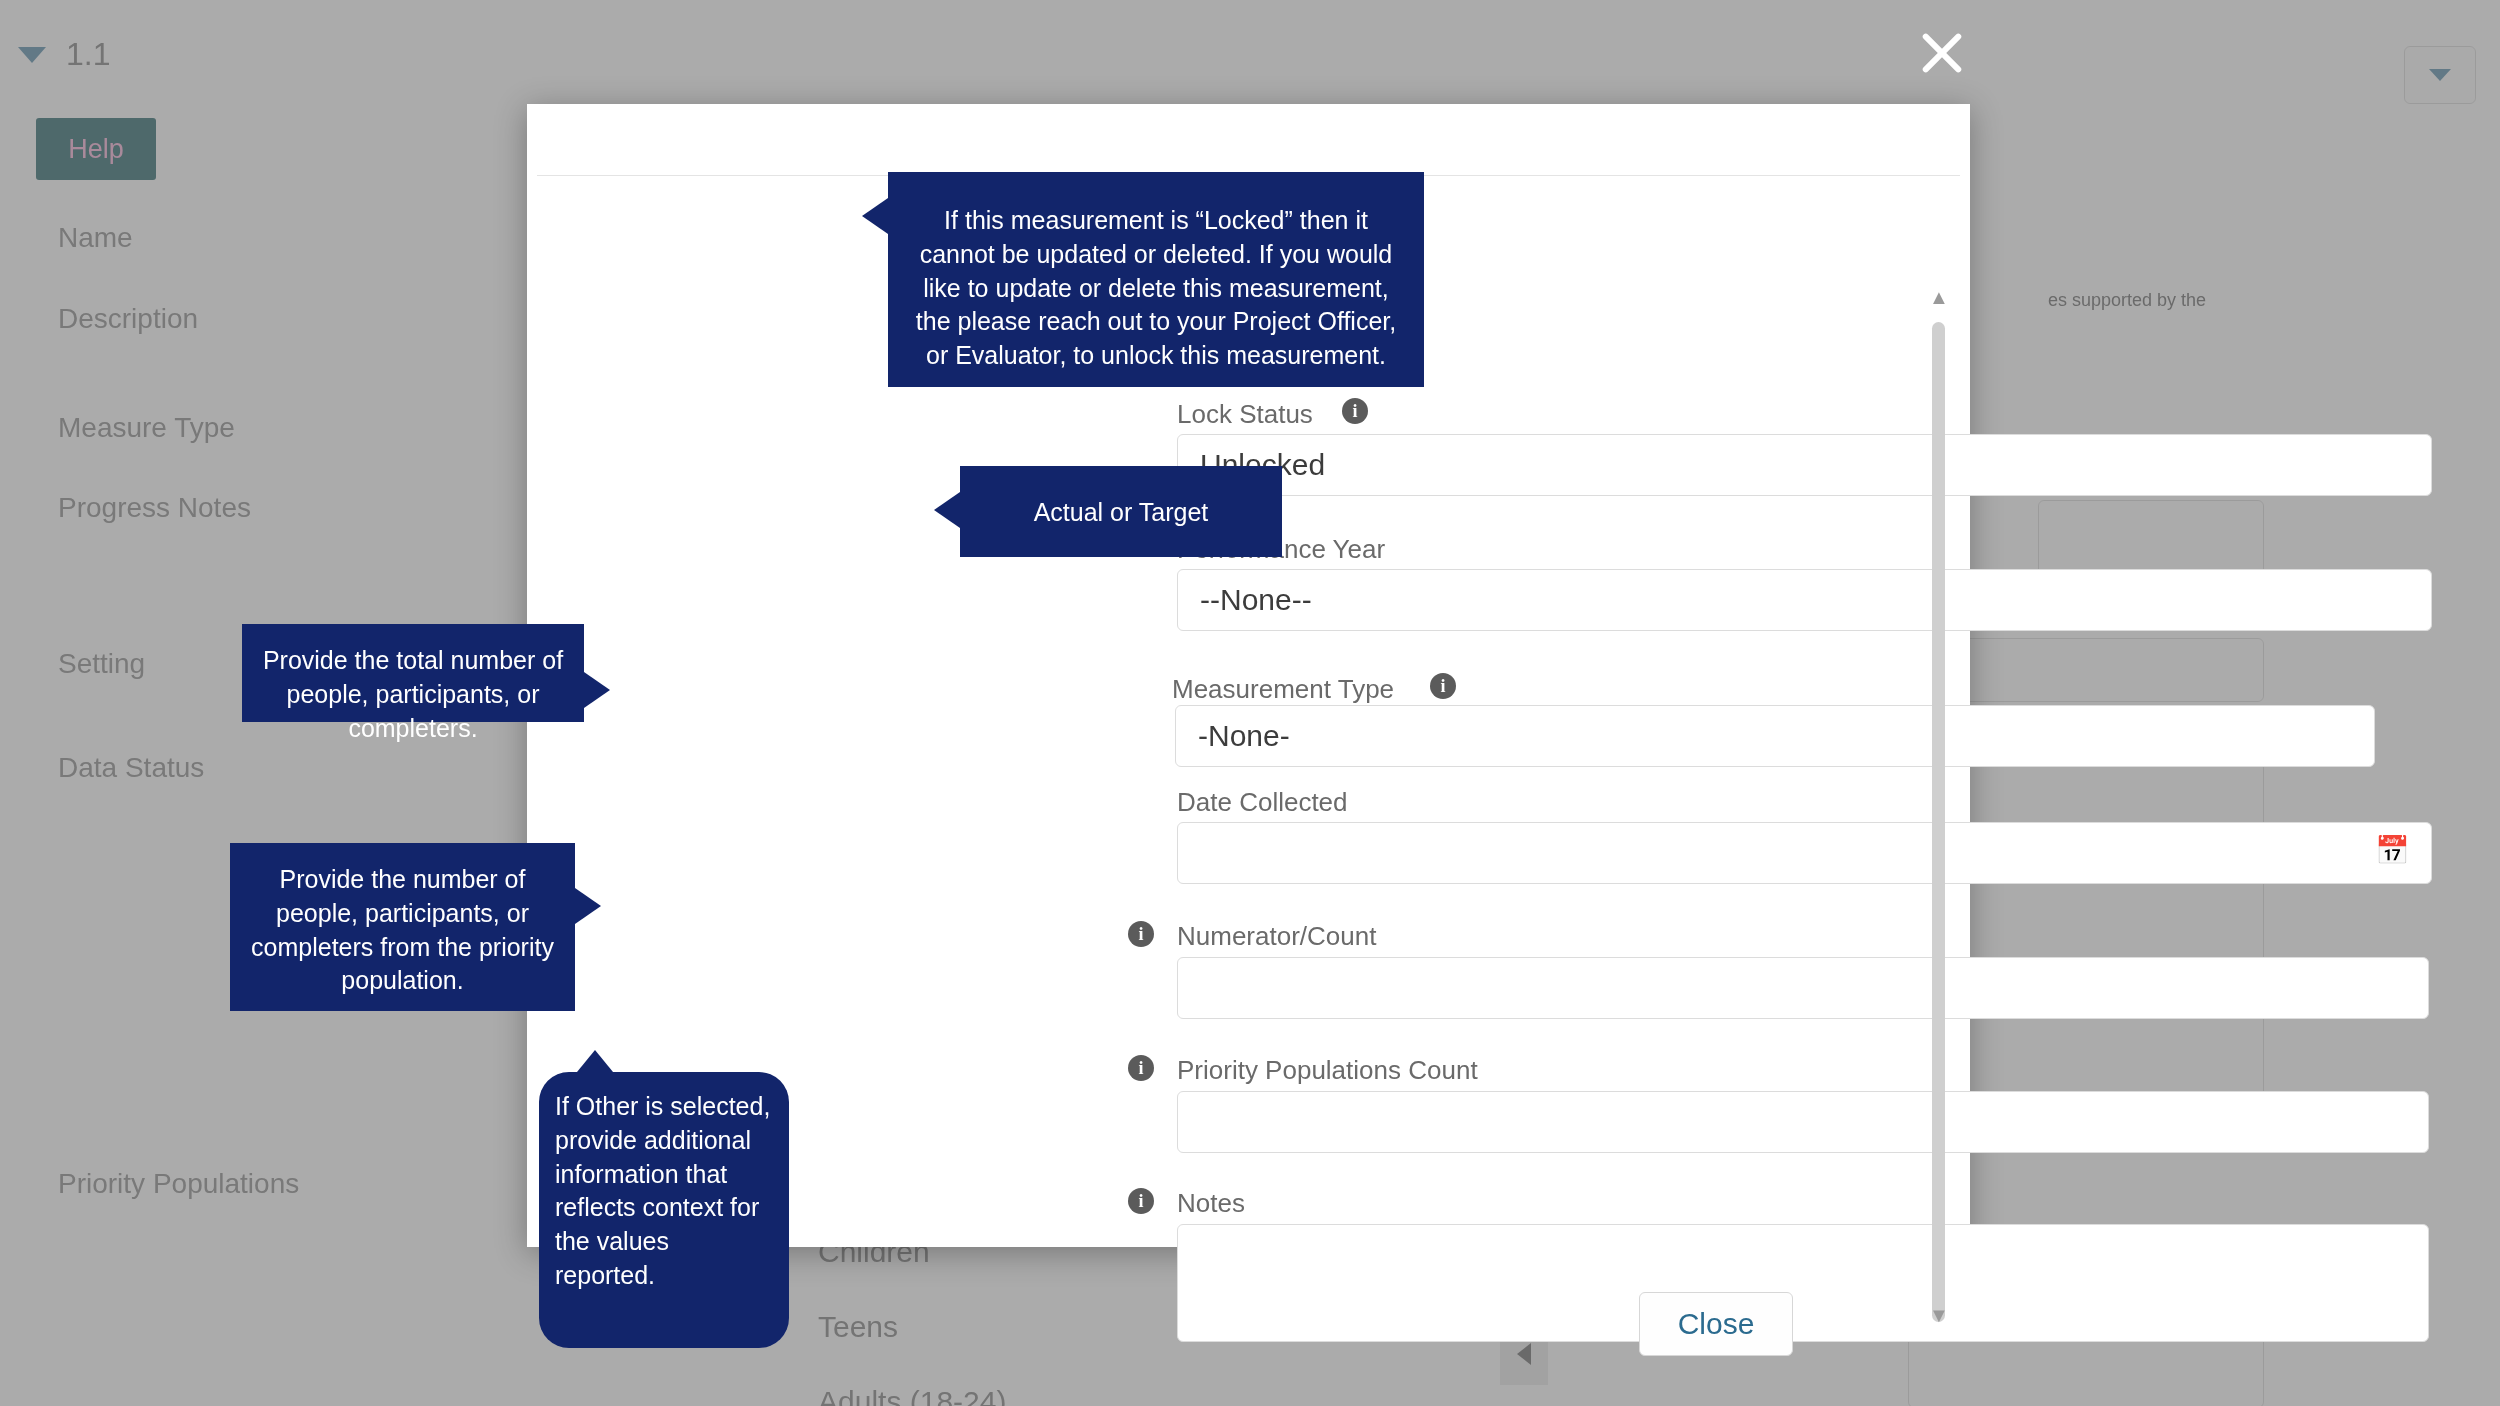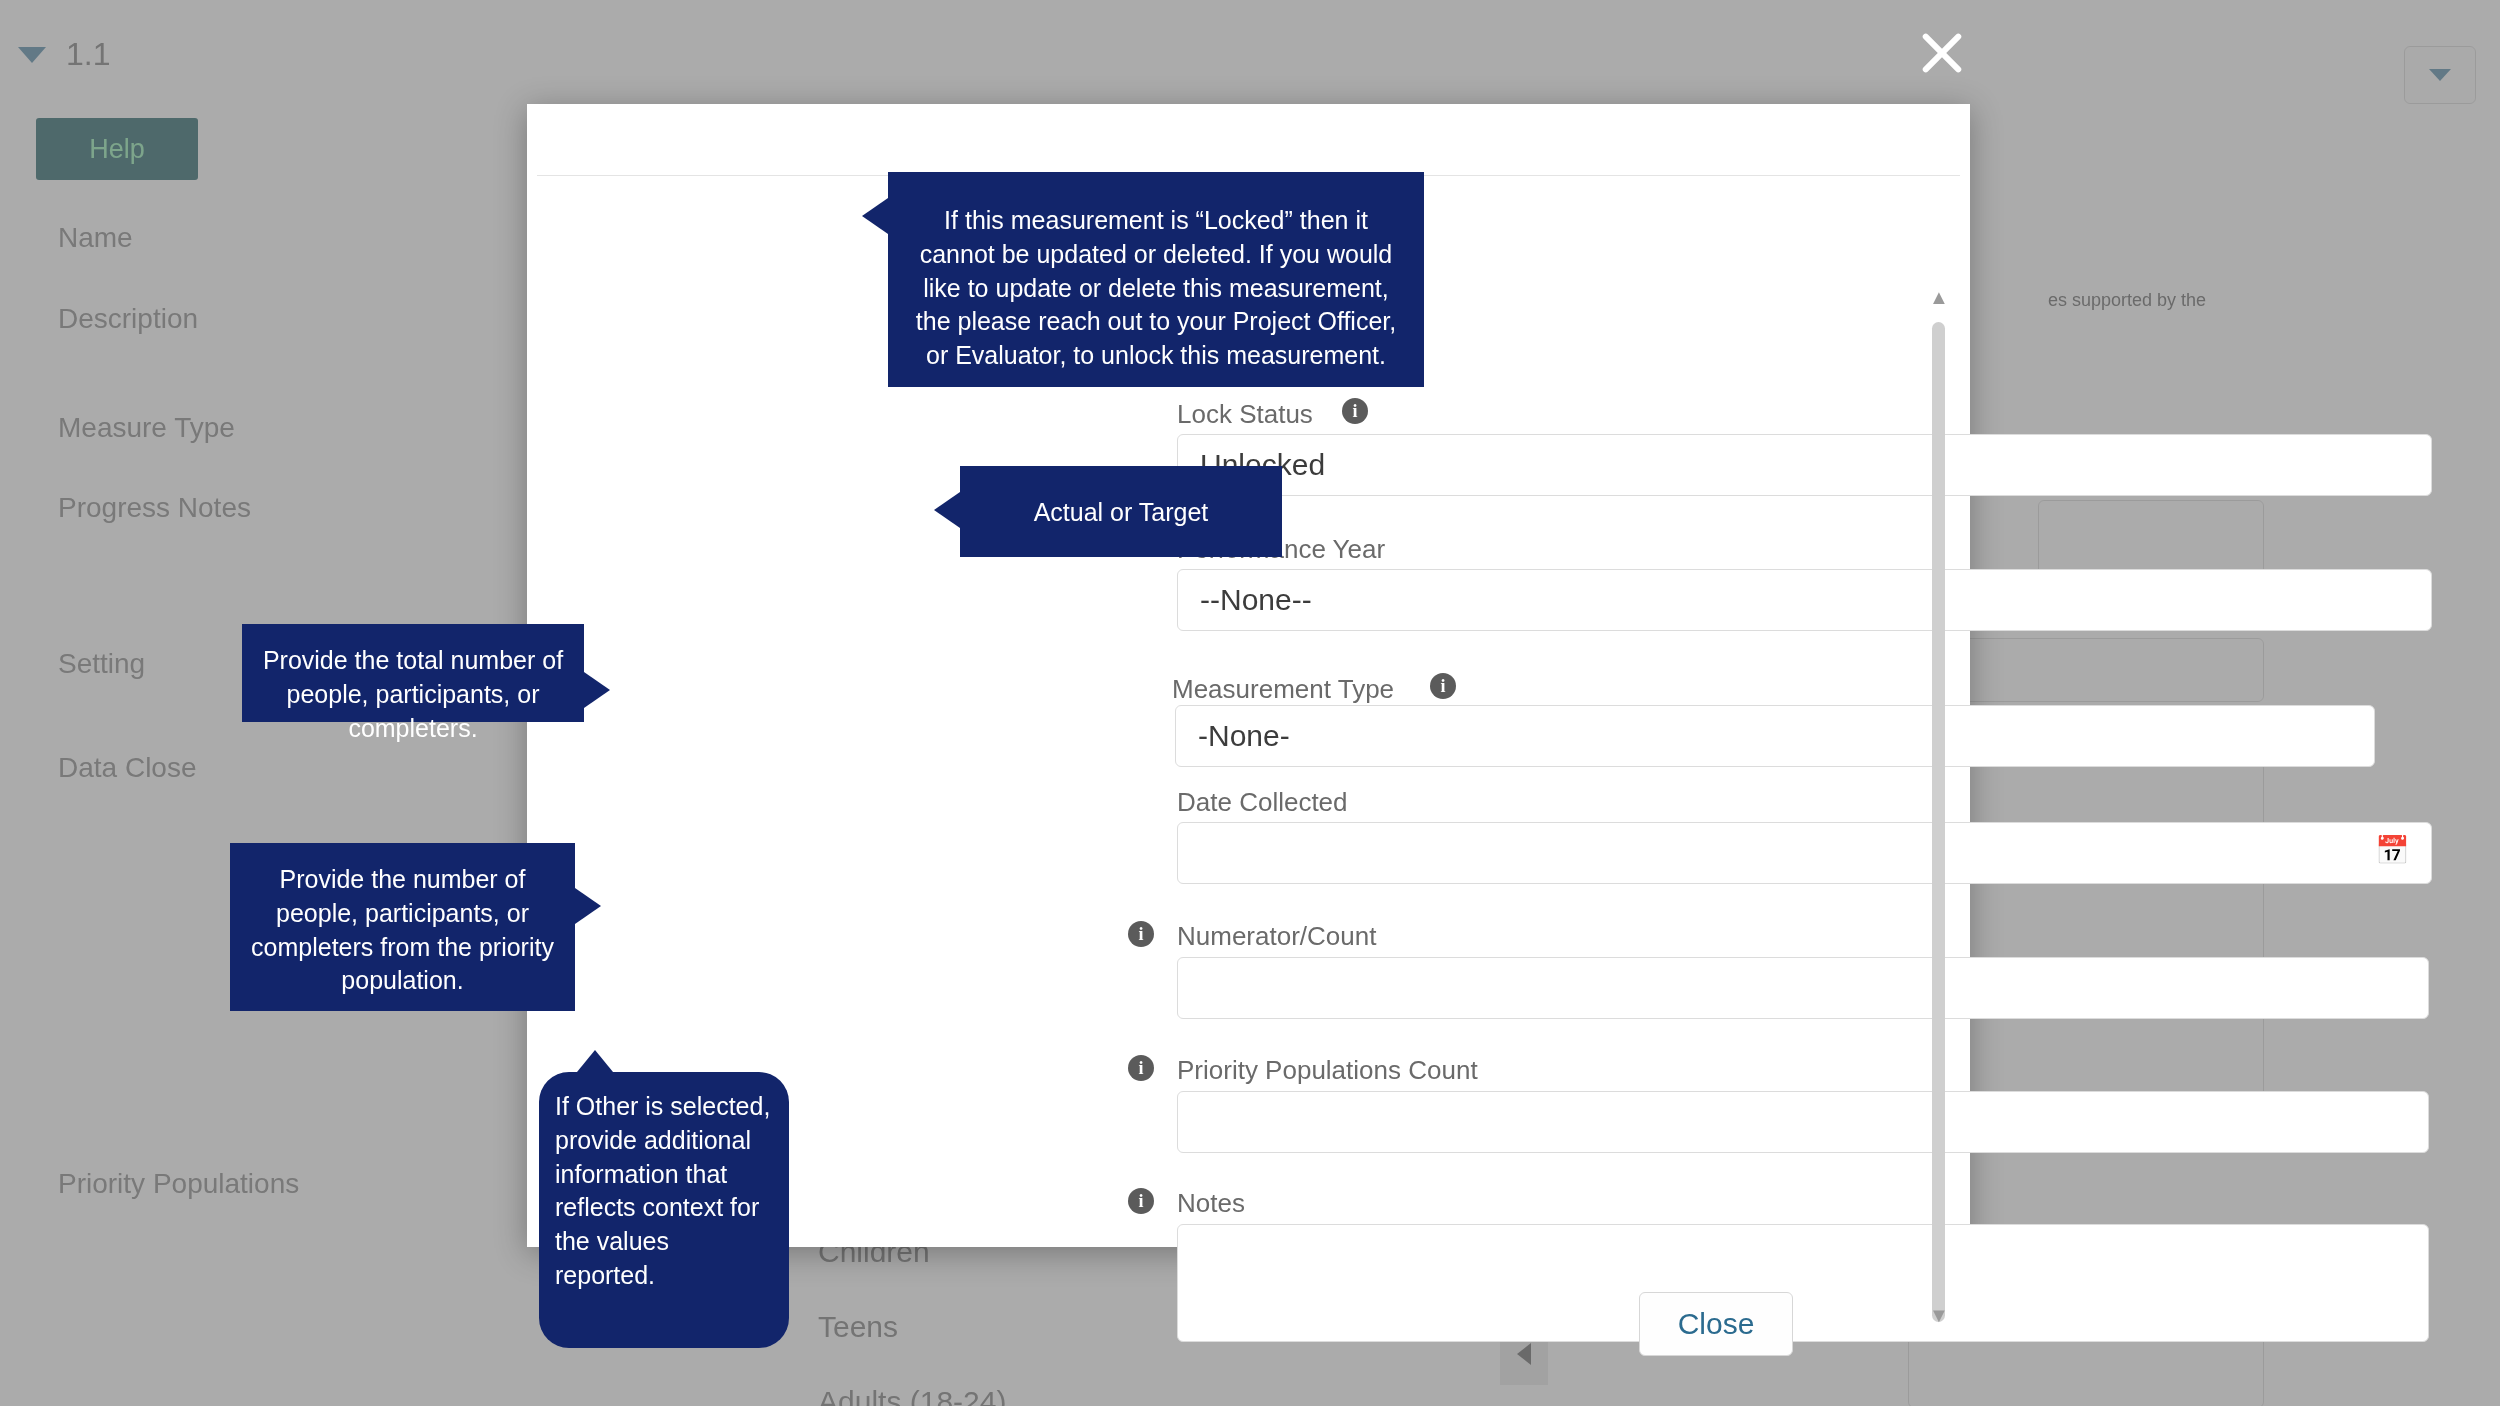--- a/index.html
+++ b/index.html
@@ -46,24 +46,24 @@
     display: inline-block;
     width: 0; height: 0;
     border-left: 14px solid transparent;
     border-right: 14px solid transparent;
     border-top: 16px solid #3f7d9e;
   }
   .bg-help-btn {
     position: absolute;
     left: 36px;
     top: 118px;
-    width: 162px;
+    width: 120px;
     height: 62px;
     background: #0d5257;
-    color: #86efac;
+    color: #f9a8d4;
     font-size: 27px;
     display: flex;
     align-items: center;
     justify-content: center;
     border-radius: 3px;
   }
   .bg-label {
     position: absolute;
     color: #7b7b7b;
     font-size: 28px;
@@ -327,21 +327,21 @@
 
   <div class="bg-topright-btn">
     <span class="caret-sm"></span>
   </div>
 
   <div class="bg-label" style="left:58px; top:222px;">Name</div>
   <div class="bg-label" style="left:58px; top:303px;">Description</div>
   <div class="bg-label" style="left:58px; top:412px;">Measure Type</div>
   <div class="bg-label" style="left:58px; top:492px;">Progress Notes</div>
   <div class="bg-label" style="left:58px; top:648px;">Setting</div>
-  <div class="bg-label" style="left:58px; top:752px;">Data Close</div>
+  <div class="bg-label" style="left:58px; top:752px;">Data Status</div>
   <div class="bg-label" style="left:58px; top:1168px;">Priority Populations</div>
 
   <div class="bg-body-text" style="left:2048px; top:290px;">es supported by the</div>
 
   <div class="bg-input" style="left:2038px; top:500px; width:224px; height:118px;">
     <div class="bg-textarea-grip"></div>
   </div>
   <div class="bg-input" style="left:1908px; top:638px; width:354px; height:62px;"></div>
   <div class="bg-input" style="left:1908px; top:762px; width:354px; height:352px;"></div>
   <div class="bg-input" style="left:1908px; top:1288px; width:354px; height:118px;"></div>

